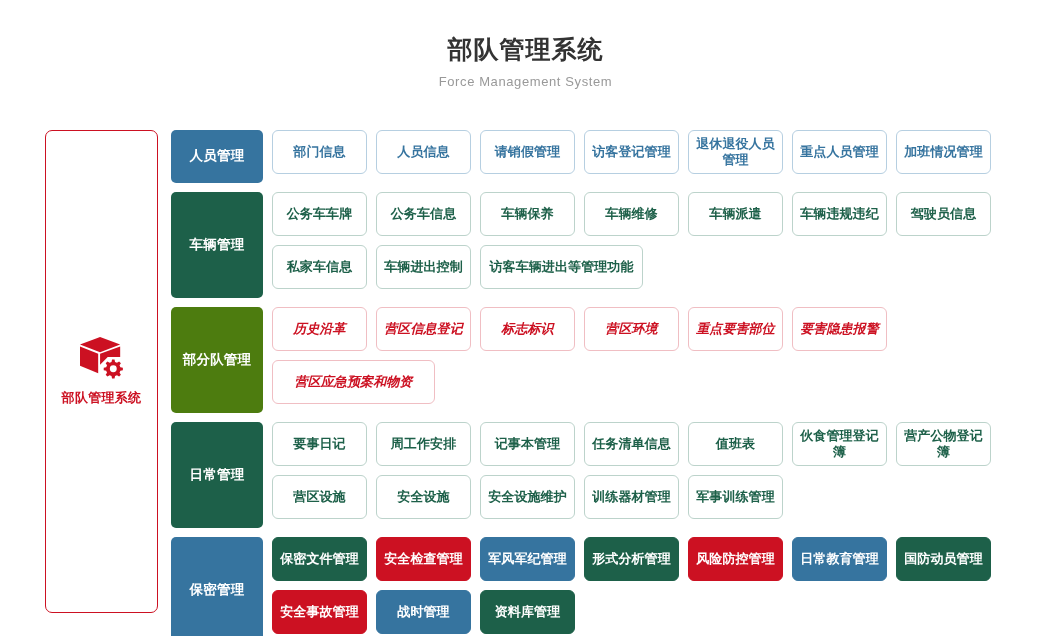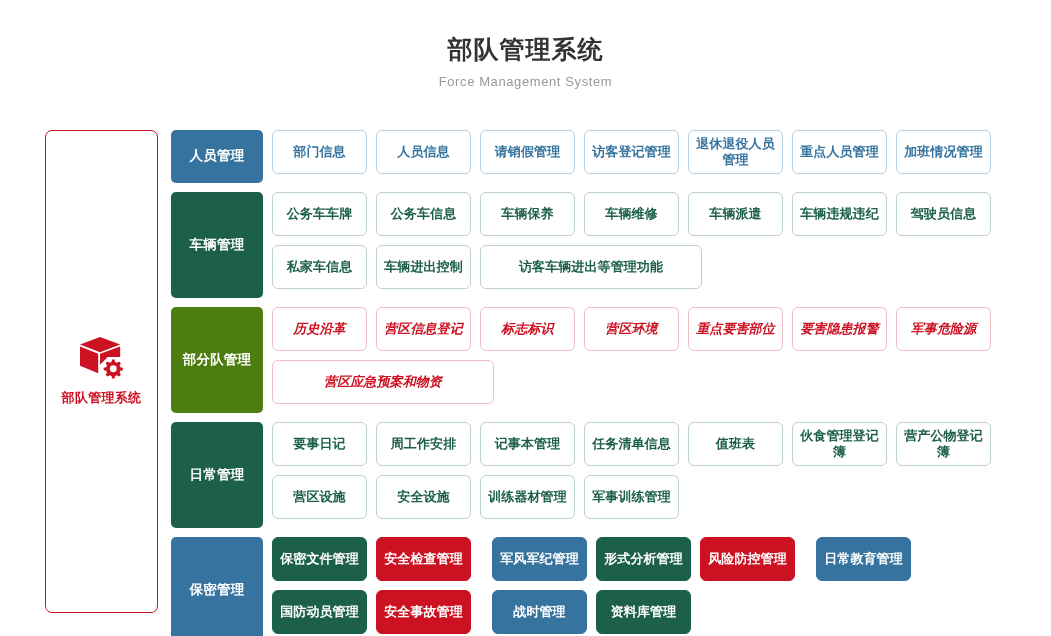--- a/index.html
+++ b/index.html
@@ -118,28 +118,28 @@
     border-radius: 6px;
     display: flex;
     align-items: center;
     justify-content: center;
     text-align: center;
     font-size: 13px;
     font-weight: bold;
     line-height: 1.22;
     letter-spacing: 0.1px;
   }
-  .item.wide { width: 222px; }
+  .item.wide { width: 163px; }
 
   
   .item.out-blue  { border: 1px solid #b6cfe1; color: #36749f; background: #fff; }
   .item.out-green { border: 1px solid #bcd3cb; color: #1d6049; background: #fff; font-family: Liberation Serif, serif; }
   .item.out-red   { border: 1px solid #f0bec3; color: #cc1122; background: #fff; font-style: italic; }
   
-  .item.solid-blue  { background: #36749f; color: #fff; border: 1px solid #36749f; margin-left: 12px; }
+  .item.solid-blue  { background: #36749f; color: #fff; border: 1px solid #36749f; }
   .item.solid-green { background: #1d6049; color: #fff; border: 1px solid #1d6049; }
   .item.solid-red   { background: #cc1122; color: #fff; border: 1px solid #cc1122; }
 
   .row-r1 .items, .row-r5 .items { align-items: flex-start; }
 </style>
 </head>
 <body>
 
 <div class="header">
   <div class="title">部队管理系统</div>
@@ -194,37 +194,37 @@
 
     <div class="row row-r3">
       <div class="cat red">部分队管理</div>
       <div class="items">
         <div class="item out-red">历史沿革</div>
         <div class="item out-red">营区信息登记</div>
         <div class="item out-red">标志标识</div>
         <div class="item out-red">营区环境</div>
         <div class="item out-red">重点要害部位</div>
         <div class="item out-red">要害隐患报警</div>
-        <div class="item out-red">军事危险源</div>
         <div class="item out-red wide">营区应急预案和物资</div>
       </div>
     </div>
 
     <div class="row row-r4">
       <div class="cat green">日常管理</div>
       <div class="items">
         <div class="item out-green">要事日记</div>
         <div class="item out-green">周工作安排</div>
         <div class="item out-green">记事本管理</div>
         <div class="item out-green">任务清单信息</div>
         <div class="item out-green">值班表</div>
         <div class="item out-green">伙食管理登记簿</div>
         <div class="item out-green">营产公物登记簿</div>
         <div class="item out-green">营区设施</div>
         <div class="item out-green">安全设施</div>
+        <div class="item out-green">安全设施维护</div>
         <div class="item out-green">训练器材管理</div>
         <div class="item out-green">军事训练管理</div>
       </div>
     </div>
 
     <div class="row row-r5">
       <div class="cat blue">保密管理</div>
       <div class="items">
         <div class="item solid-green">保密文件管理</div>
         <div class="item solid-red">安全检查管理</div>

